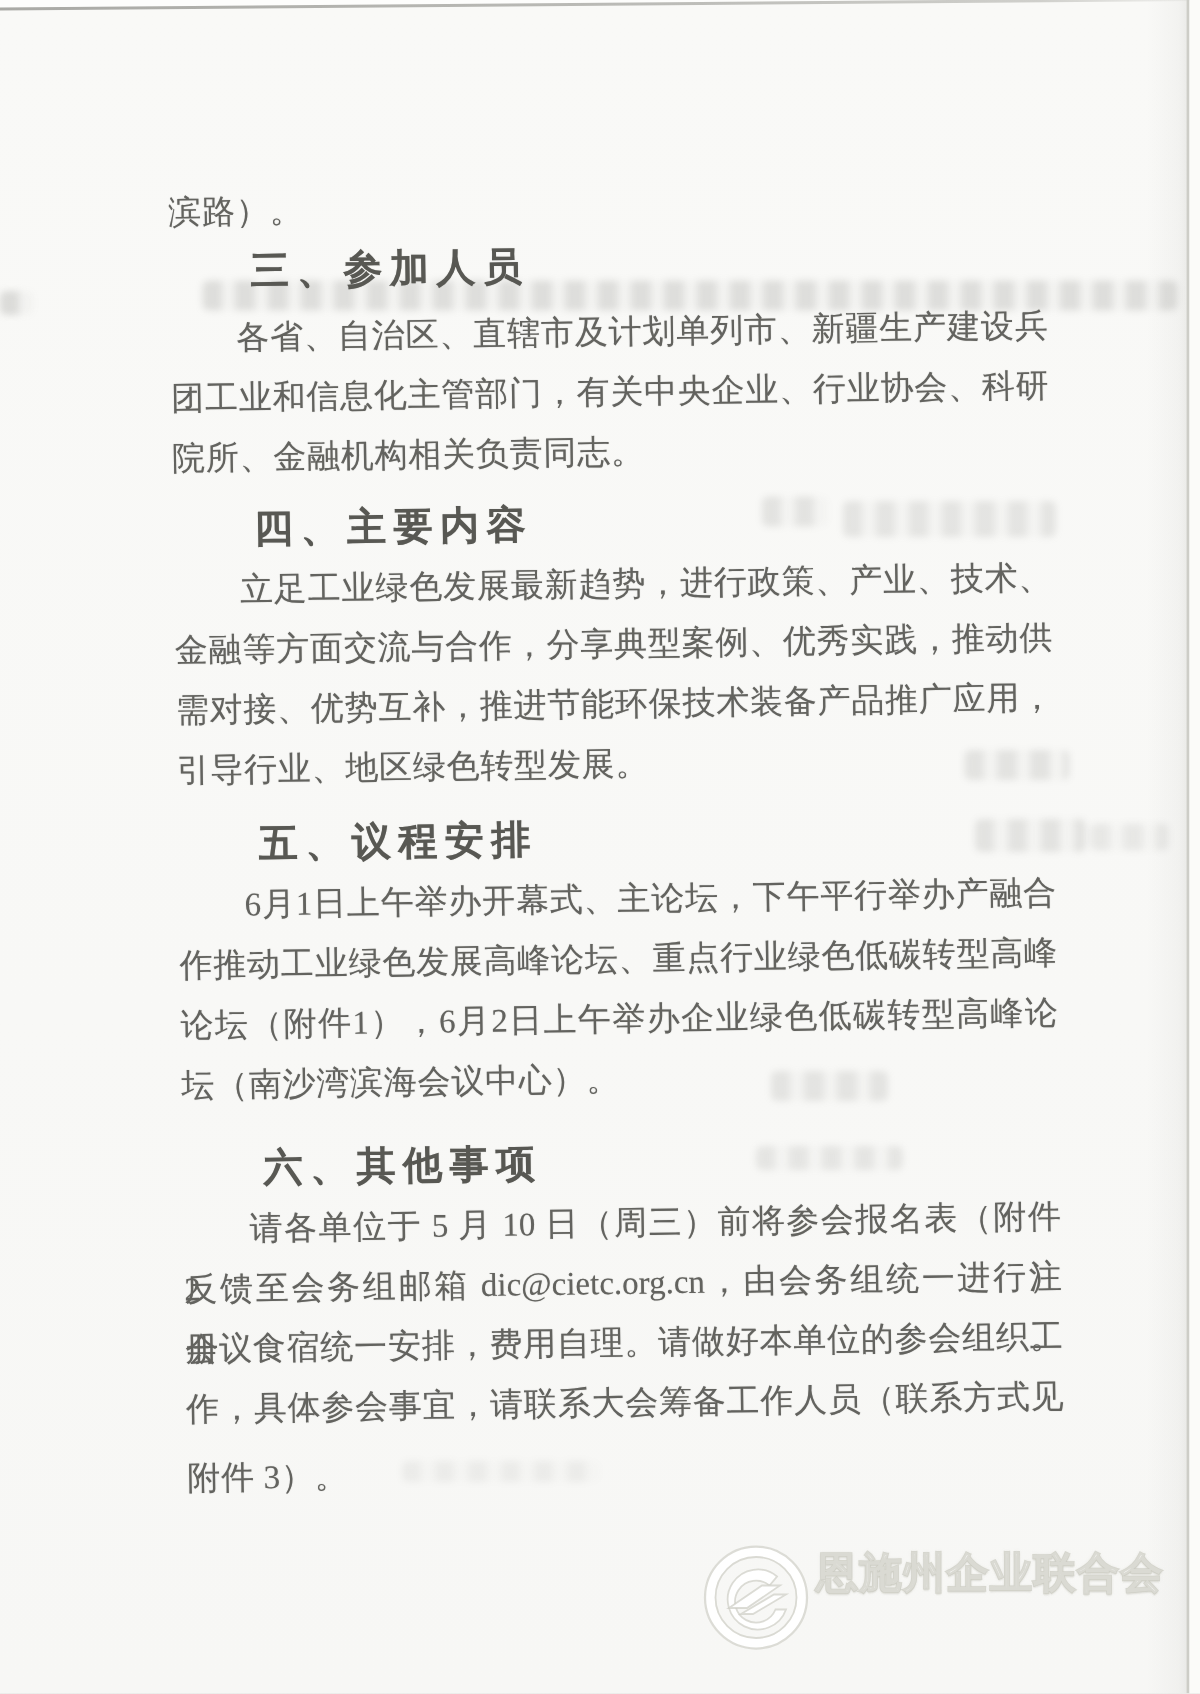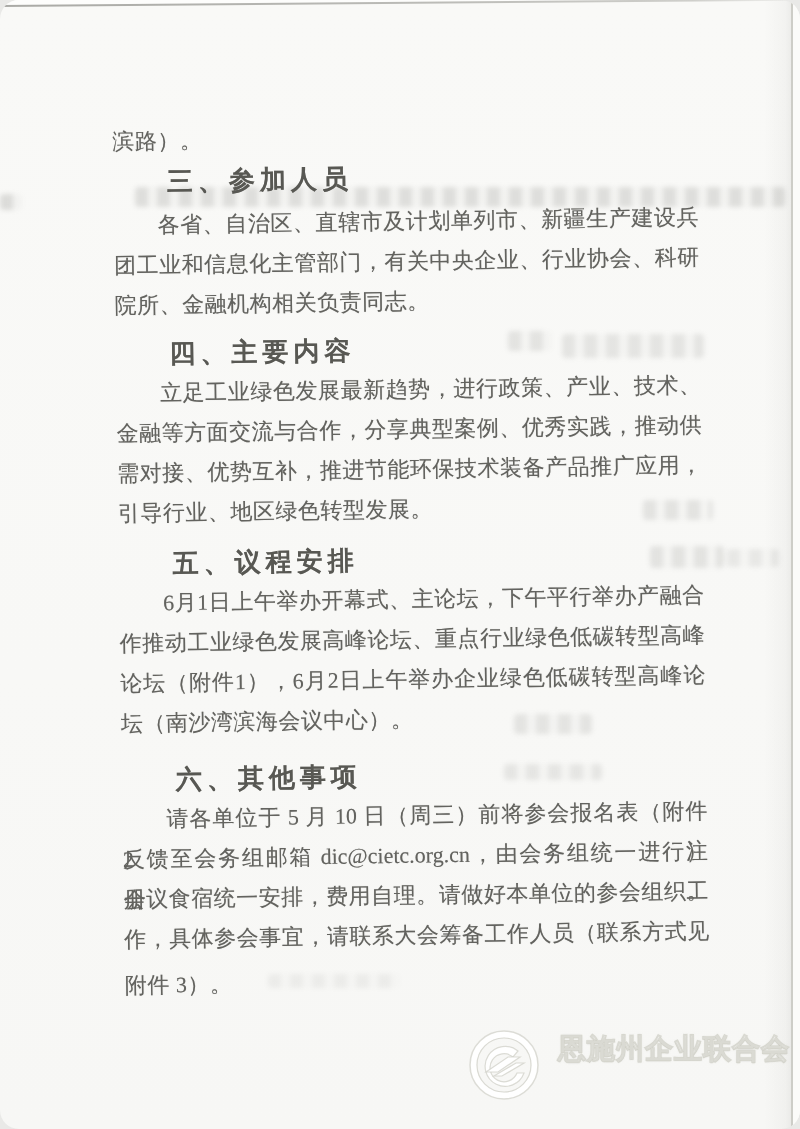--- a/index.html
+++ b/index.html
@@ -1,20 +1,19 @@
 <!DOCTYPE html>
 <html><head>
 <meta charset="utf-8">
 <style>
   html,body{margin:0;padding:0;background:#e9e9e7;}
   .canvas{
     position:relative;width:800px;height:1129px;overflow:hidden;
     background:linear-gradient(180deg,#f9f9f7 0%,#f8f8f6 60%,#f7f7f5 100%);
     font-family:"Liberation Serif","DejaVu Serif",serif;
-    border-radius:19px;
   }
   
   .top-edge{
     position:absolute;left:-4px;top:5px;width:820px;height:2px;
     background:linear-gradient(90deg,#a9a9a5 0%,#bcbcb8 55%,#cfcfcb 85%,rgba(207,207,203,0) 100%);
     transform:rotate(-0.45deg);transform-origin:0 0;
   }
   .top-strip{position:absolute;left:0;top:0;width:800px;height:5px;background:#fdfdfc;transform:rotate(-0.45deg);transform-origin:0 0;}
   .right-shade{position:absolute;top:0;left:764px;width:27px;height:1129px;
     background:linear-gradient(90deg,rgba(120,120,115,0) 0%,rgba(120,120,115,0.05) 80%,rgba(120,120,115,0.10) 100%);}
@@ -45,21 +44,21 @@
   .bleed{
     position:absolute;border-radius:4px;
     background:repeating-linear-gradient(90deg,rgba(138,138,134,0.48) 0 13px,rgba(138,138,134,0.10) 13px 22px);
     filter:blur(2.6px);
   }
 
   
   .watermark{position:absolute;left:468px;top:1026px;width:325px;height:80px;display:flex;align-items:flex-start;}
   .wm-logo{width:72px;height:72px;margin-top:3px;flex:0 0 auto;}
   .wm-text{
-    margin-left:18px;margin-top:8px;
+    margin-left:4px;margin-top:8px;
     font-family:"DejaVu Sans","Liberation Sans",sans-serif;
     font-weight:700;font-size:28px;line-height:29px;letter-spacing:1px;
     color:#ffffff;
     -webkit-text-stroke:1px rgba(198,198,188,0.65);
     text-shadow:0 0 2px rgba(200,200,190,0.55),0 1px 1px rgba(185,185,175,0.35);
     white-space:nowrap;
   }
 </style>
 </head>
 <body>

